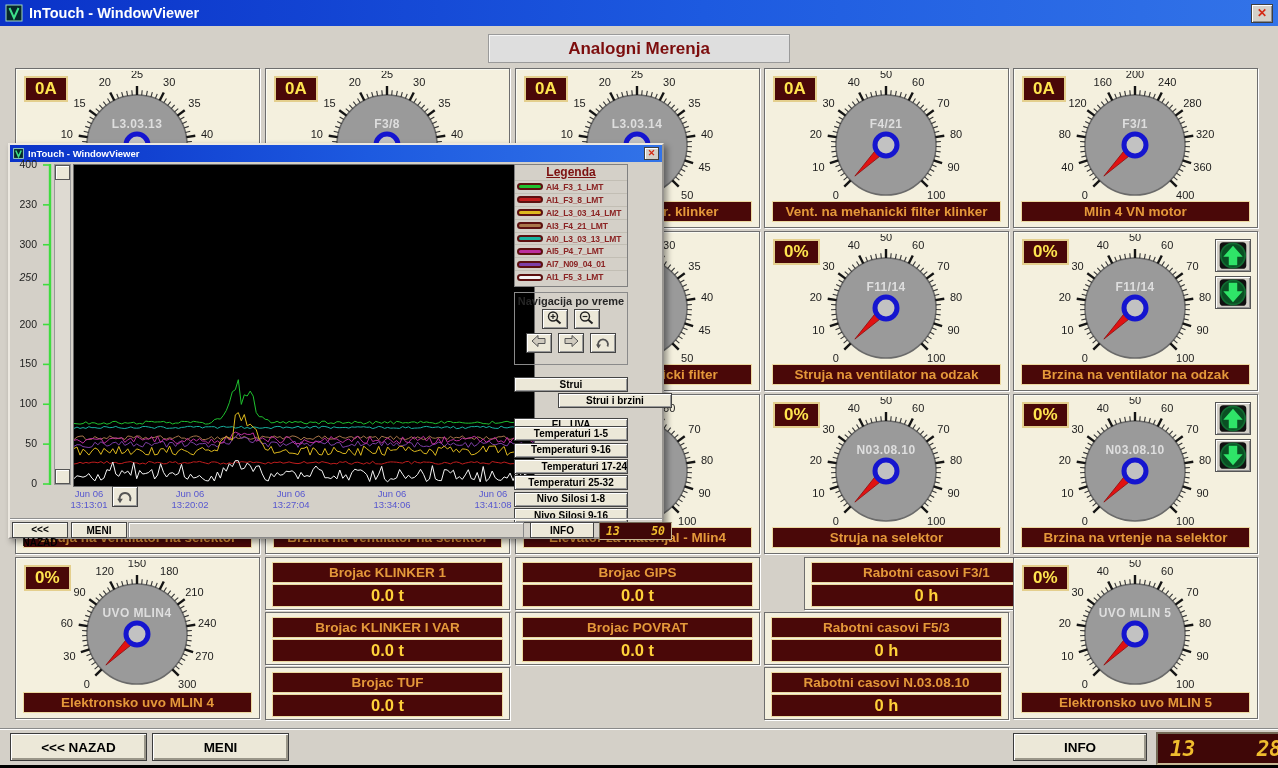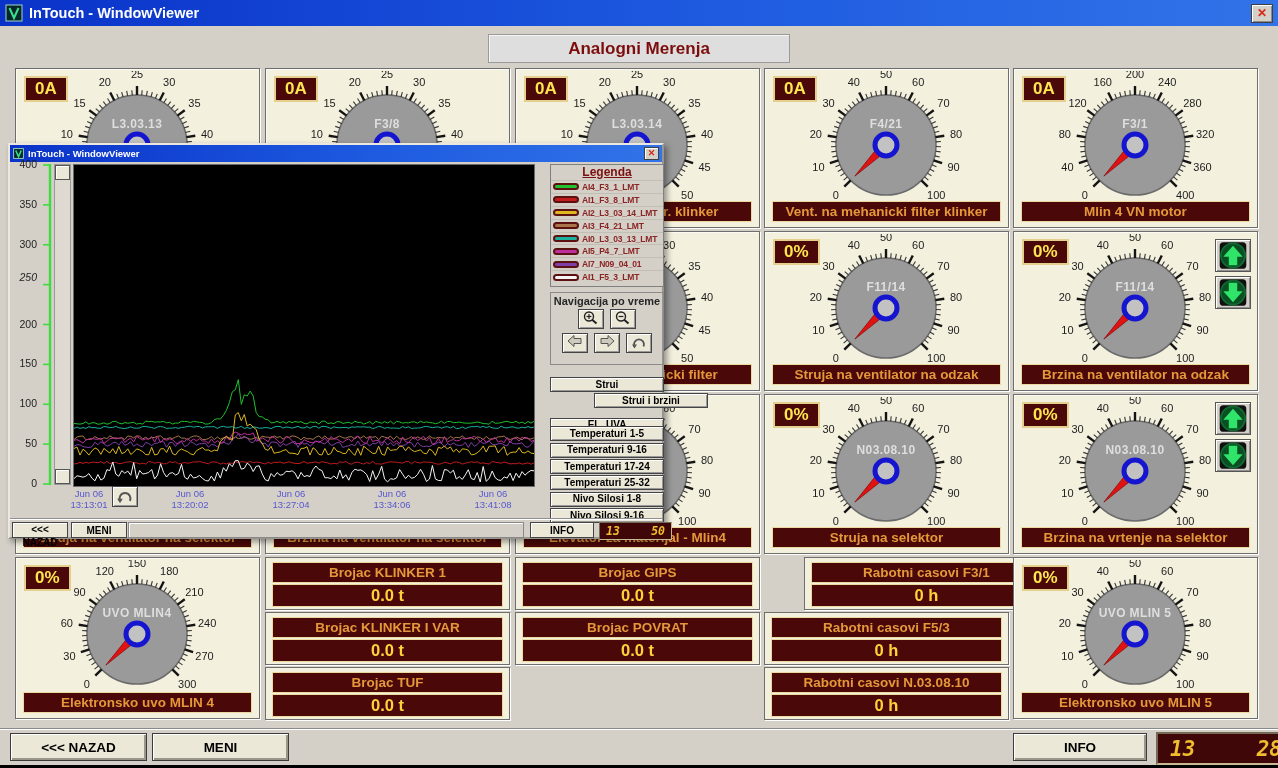--- a/index.html
+++ b/index.html
@@ -34,21 +34,21 @@
   .popup-close{width:15px;height:13px;background:#d4d0c8;border:1px solid #404040;box-shadow:inset 1px 1px 0 #fff;color:#d42814;font-weight:bold;font-size:9px;line-height:11px;text-align:center;padding:0}
   .popup-body{position:absolute;left:0;top:17px;right:0;bottom:0}
   .ylab{position:absolute;width:27px;text-align:right;font-size:10.5px;color:#222}
   .axis-svg{position:absolute;left:30px;top:2px}
   .scroll{position:absolute;left:44px;top:2px;width:17px;height:321px;background:#dedad2;border:1px solid #999;box-sizing:border-box}
   .thumb{position:absolute;left:0px;width:15px;height:15px;background:#ece8d8;border:1px solid #555;box-shadow:inset 1px 1px 0 #fff;box-sizing:border-box}
   .chart{position:absolute;left:63px;top:2px;width:460px;height:321px;background:#000;border:1px solid #6a6a6a}
   .xlab{position:absolute;top:0;font-size:9.5px;color:#5757cf;text-align:center;line-height:11px;white-space:nowrap;transform:translateX(-50%)}
   .xlab-row{position:absolute;left:63px;top:326px;width:460px;height:24px}
   .undo-btn{position:absolute;left:102px;top:324px;width:26px;height:21px;background:#ece8d8;border:1px solid #444;box-shadow:inset 1px 1px 0 #fff,inset -1px -1px 0 #999;padding:0}
-  .rp{position:absolute;left:540px;top:2px;width:116px;height:353px}
+  .rp{position:absolute;left:504px;top:2px;width:116px;height:353px}
   .legend-box{position:absolute;left:0;top:0;width:114px;height:123px;border:1px solid #808080;background:#d4d0c8;box-sizing:border-box}
   .legend-title{font-size:12px;font-weight:bold;color:#7c1010;text-decoration:underline;text-align:center;height:15px;line-height:15px}
   .lrow{display:flex;align-items:center;height:12.9px;border-top:1px solid #c2beb4;padding-left:2px;box-sizing:border-box}
   .sw{width:26px;height:7px;border:2px solid #5c1010;border-radius:4px;margin-right:3px;flex:none;box-sizing:border-box}
   .lname{font-size:8.5px;font-weight:bold;color:#8b2424;white-space:nowrap;letter-spacing:-.2px}
   .nav-box{position:absolute;left:0;top:128px;width:114px;height:73px;border:1px solid #8a8a8a;box-sizing:border-box;text-align:center}
   .nav-title{font-size:11px;font-weight:bold;color:#262626;margin-top:2px}
   .nav-btn{width:26px;height:20px;background:#ece8d8;border:1px solid #444;box-shadow:inset 1px 1px 0 #fff,inset -1px -1px 0 #999;padding:0;margin:2px 3px;vertical-align:middle}
   .view-btn{position:absolute;left:0;width:114px;height:15px;background:#ece8d8;border:1px solid #444;box-shadow:inset 1px 1px 0 #fff,inset -1px -1px 0 #999;font-size:10px;font-weight:bold;text-align:center;line-height:12px;padding:0;box-sizing:border-box;font-family:"Liberation Sans",sans-serif}
   .pbar{position:absolute;left:0;right:0;top:356px;height:21px;border-top:1px solid #909090;box-shadow:inset 0 1px 0 #fff}
@@ -1359,21 +1359,21 @@
       <svg width="11" height="11" viewBox="0 0 18 18">
         <rect x="1" y="1" width="16" height="16" fill="#06282a" stroke="#9fd8c0" stroke-width="1.5"></rect>
         <path d="M4.5 4 L9 14 L13.5 4" stroke="#3de08a" stroke-width="2.5" fill="none"></path>
       </svg>
       <span class="popup-title">InTouch - WindowViewer</span>
       <button class="popup-close">✕</button>
     </div>
     <div class="popup-body">
       <div id="ylabels">
           <div class="ylab" style="left: 0px; top: -4px;">400</div>
-          <div class="ylab" style="left: 0px; top: 35.875px;">350</div>
+          <div class="ylab" style="left: 0px; top: 35.875px;">230</div>
           <div class="ylab" style="left: 0px; top: 75.75px;">300</div>
           <div class="ylab" style="left: 0px; top: 109px; font-style: italic;">250</div>
           <div class="ylab" style="left: 0px; top: 155.5px;">200</div>
           <div class="ylab" style="left: 0px; top: 195.375px;">150</div>
           <div class="ylab" style="left: 0px; top: 235.25px;">100</div>
           <div class="ylab" style="left: 0px; top: 275.125px;">50</div>
           <div class="ylab" style="left: 0px; top: 315px;">0</div>
         </div>
       <svg class="axis-svg" id="axis" width="13" height="321">
           <line x1="10" y1="0" x2="10" y2="321" stroke="#3fdc3f" stroke-width="2.4"></line>
@@ -1487,21 +1487,21 @@
                   <path d="M4.5 12.5 A5 5 0 1 1 13.5 12.5" stroke="#555" stroke-width="1.8" fill="none"></path>
                   <polygon points="2,10.5 7,10.5 4.5,14.5" fill="#555"></polygon>
                 </svg></button></div>
         </div>
         <div id="viewButtons">
             <button class="view-btn" style="top: 213px;">Strui</button>
             <button class="view-btn" style="top: 229.4px; margin-left: 44px;">Strui i brzini</button>
             <button class="view-btn" style="top: 245.8px; margin-top: 8px;">EL. UVA</button>
             <button class="view-btn" style="top: 262.2px;">Temperaturi 1-5</button>
             <button class="view-btn" style="top: 278.6px;">Temperaturi 9-16</button>
-            <button class="view-btn" style="top: 295px;">Temperaturi 17-24</button>
+            <button class="view-btn" style="top: 295px; text-align: right;">Temperaturi 17-24</button>
             <button class="view-btn" style="top: 311.4px;">Temperaturi 25-32</button>
             <button class="view-btn" style="top: 327.8px;">Nivo Silosi 1-8</button>
             <button class="view-btn" style="top: 344.2px;">Nivo Silosi 9-16</button>
           </div>
       </div>
 
       <div class="pbar">
         <button class="pbtn" style="left:2px;width:56px">&lt;&lt;&lt; NAZAD</button>
         <button class="pbtn" style="left:61px;width:56px">MENI</button>
         <div class="pstrip"></div>

